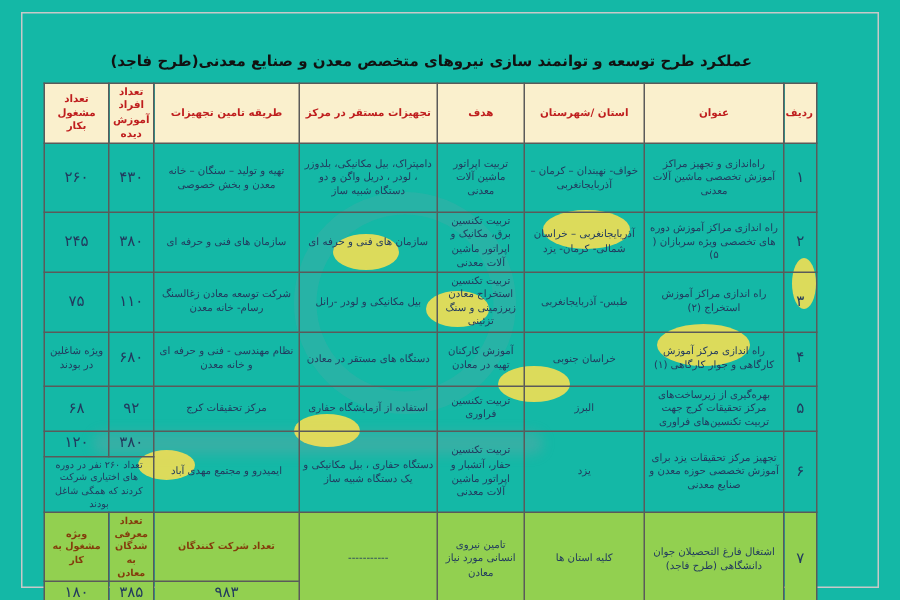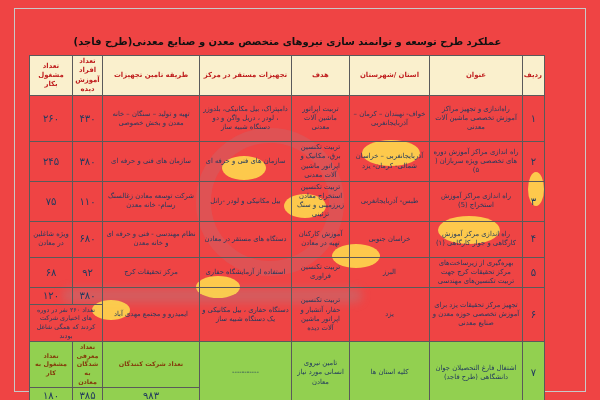--- a/index.html
+++ b/index.html
@@ -1,16 +1,16 @@
 <!DOCTYPE html>
 <html lang="fa" style="--title_text: #111111; --header_bg: #faf0cd; --header_text: #bf1e1e; --body_text: #223a5e; --green: #92d050; --green_label_text: #843c0c; --highlight: #ffe14d;"><head>
 <meta charset="utf-8">
 <style>
   html,body{margin:0;padding:0;background:#e8e8e8;}
-  .screen{position:relative;width:600px;height:400px;background:#ef4444;overflow:hidden;
+  .screen{position:relative;width:600px;height:400px;background:#14b8a6;overflow:hidden;
           font-family:"DejaVu Sans", sans-serif;}
   .sheet-border{position:absolute;left:14px;top:8px;width:570px;height:382px;
           border:1px solid #c8c8c8;pointer-events:none;}
   .title{position:absolute;top:36px;left:30px;width:515px;text-align:center;direction:rtl;
          font-size:10px;font-weight:bold;color:var(--title_text,#111);z-index:3;}
   .tbl-wrap{position:absolute;top:55px;left:30px;width:515px;direction:rtl;z-index:2;}
   table{border-collapse:collapse;table-layout:fixed;width:515px;color:var(--body_text,#223a5e);}
   td,th{border:1px solid #5a5a5a;text-align:center;vertical-align:middle;
         padding:1px 2px;line-height:1.35;font-size:6.8px;font-weight:normal;overflow:hidden;}
   thead th{background:var(--header_bg,#faf0cd);color:var(--header_text,#bf1e1e);
@@ -89,70 +89,70 @@
           <td>راه اندازی مراکز آموزش دوره های تخصصی  ویژه سربازان ( ۵)</td>
           <td>آذربایجانغربی – خراسان شمالی- کرمان- یزد</td>
           <td>تربیت تکنسین برق، مکانیک و اپراتور ماشین آلات معدنی</td>
           <td>سازمان های فنی و حرفه ای</td>
           <td>سازمان های فنی و حرفه ای</td>
           <td class="num">۳۸۰</td>
           <td class="num">۲۴۵</td>
         </tr>
         <tr class="r3">
           <td class="num">۳</td>
-          <td>راه اندازی مراکز آموزش استخراج (5)</td>
+          <td>راه اندازی مراکز آموزش استخراج (۲)</td>
           <td>طبس- آذربایجانغربی</td>
           <td>تربیت تکنسین استخراج معادن زیرزمینی و سنگ تزئینی</td>
           <td>بیل مکانیکی و لودر -رانل</td>
           <td>شرکت توسعه معادن زغالسنگ رسام- خانه معدن</td>
           <td class="num">۱۱۰</td>
           <td class="num">۷۵</td>
         </tr>
         <tr class="r4">
           <td class="num">۴</td>
           <td>راه اندازی مرکز آموزش کارگاهی و جوار کارگاهی (۱)</td>
           <td>خراسان جنوبی</td>
           <td>آموزش کارکنان تهیه در معادن</td>
           <td>دستگاه های مستقر در معادن</td>
           <td>نظام مهندسی - فنی و حرفه ای و خانه معدن</td>
           <td class="num">۶۸۰</td>
-          <td>ویژه شاغلین در معادن</td>
+          <td>ویژه شاغلین در بودند</td>
         </tr>
         <tr class="r5">
           <td class="num">۵</td>
-          <td>بهره‌گیری از زیرساخت‌های مرکز تحقیقات کرج جهت تربیت تکنسین‌های مهندسی</td>
+          <td>بهره‌گیری از زیرساخت‌های مرکز تحقیقات کرج جهت تربیت تکنسین‌های فراوری</td>
           <td>البرز</td>
           <td>تربیت تکنسین فراوری</td>
           <td>استفاده از آزمایشگاه حفاری</td>
           <td>مرکز تحقیقات کرج</td>
           <td class="num">۹۲</td>
           <td class="num">۶۸</td>
         </tr>
         <tr class="r6a">
           <td class="num" rowspan="2">۶</td>
           <td rowspan="2">تجهیز مرکز تحقیقات یزد برای آموزش تخصصی حوزه معدن و صنایع معدنی</td>
           <td rowspan="2">یزد</td>
-          <td rowspan="2">تربیت تکنسین حفار، آتشبار و اپراتور ماشین آلات دیده</td>
+          <td rowspan="2">تربیت تکنسین حفار، آتشبار و اپراتور ماشین آلات معدنی</td>
           <td rowspan="2">دستگاه حفاری ، بیل مکانیکی و یک دستگاه شبیه ساز</td>
           <td rowspan="2">ایمیدرو و مجتمع مهدی آباد</td>
           <td class="num">۳۸۰</td>
           <td class="num">۱۲۰</td>
         </tr>
         <tr class="r6b">
           <td class="note" colspan="2">تعداد ۲۶۰ نفر در دوره های اختیاری شرکت کردند که همگی شاغل بودند</td>
         </tr>
         <tr class="g1">
           <td class="green num" rowspan="2">۷</td>
           <td class="green" rowspan="2">اشتغال فارغ التحصیلان جوان دانشگاهی (طرح فاجد)</td>
           <td class="green" rowspan="2">کلیه استان ها</td>
           <td class="green" rowspan="2">تامین نیروی انسانی مورد نیاز معادن</td>
           <td class="green" rowspan="2">-----------</td>
           <td class="green green-label">تعداد شرکت کنندگان</td>
           <td class="green green-label">تعداد معرفی شدگان به معادن</td>
-          <td class="green green-label">تعداد مشغول به کار</td>
+          <td class="green green-label">ویژه مشغول به کار</td>
         </tr>
         <tr class="g2">
           <td class="green num">۹۸۳</td>
           <td class="green num">۳۸۵</td>
           <td class="green num">۱۸۰</td>
         </tr>
       </tbody>
     </table>
   </div>
 </div>

